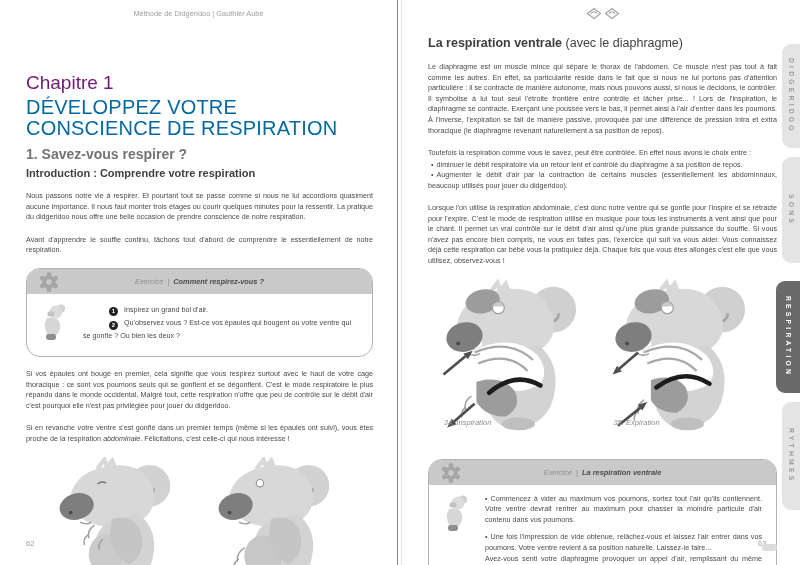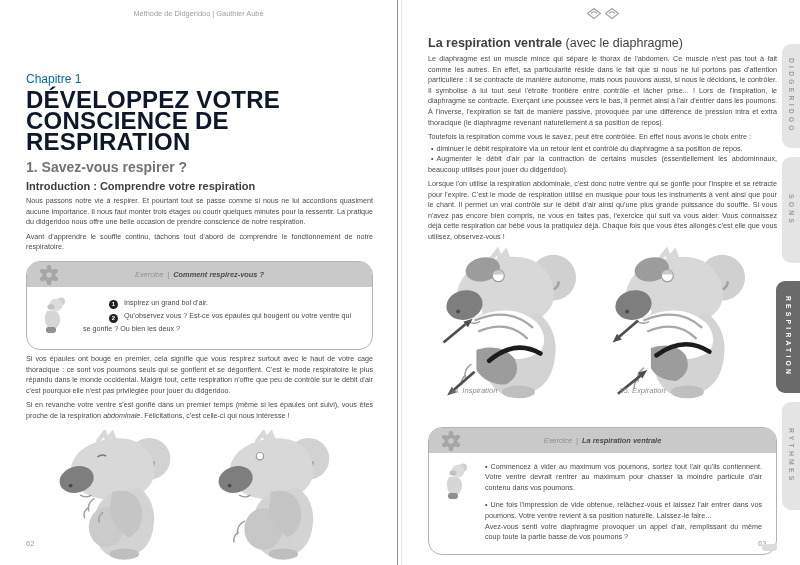--- a/index.html
+++ b/index.html
@@ -10,27 +10,27 @@
   .gutter2{position:absolute;left:401px;top:0;width:1px;height:565px;background:#e4e4e4;}
 
   
   .lp{position:absolute;left:26px;top:0;width:347px;}
   .rp{position:absolute;left:428px;top:0;width:349px;}
 
   .running-header{position:absolute;left:0;top:9px;width:397px;text-align:center;
       font-size:7.4px;color:#9d9d9d;}
   .ornament{position:absolute;left:428px;top:6px;width:349px;text-align:center;}
 
-  .chapter-label{margin-top:72px;font-size:12px;color:#0369a1;}
-  .chapter-title{margin:3px 0 6px 0;font-size:24px;line-height:21px;font-weight:bold;
-      color:#0f172a;letter-spacing:.2px;}
+  .chapter-label{margin-top:72px;font-size:19px;color:#701a75;}
+  .chapter-title{margin:3px 0 6px 0;font-size:20px;line-height:21px;font-weight:normal;
+      color:#0369a1;letter-spacing:.2px;}
   .section-title{margin:7px 0 2px 0;font-size:14px;font-weight:bold;color:#737373;}
   .subsection-title{margin:5px 0 3px 0;font-size:11px;font-weight:bold;color:#3f3f3f;}
 
-  p,.para{font-size:7.2px;line-height:10.6px;text-align:justify;margin:4px 0;color:#4a4a4a;}
+  p,.para{font-size:7.2px;line-height:10.6px;text-align:justify;margin:12px 0;color:#4a4a4a;}
   .italic{font-style:italic;}
 
   
   .exbox{border:1px solid #b3b3b3;border-radius:14px;background:#fff;margin-top:8px;overflow:hidden;}
   .exhead{position:relative;height:25px;background:#c9c9c9;border-radius:12px 12px 0 0;
       display:flex;align-items:center;justify-content:center;gap:4px;font-size:7.4px;font-style:italic;}
   .exhead .gear{position:absolute;left:11px;top:2px;}
   .exlabel{color:#8f8f8f;}
   .exsep{color:#8f8f8f;}
   .extitle{color:#4b4b4b;font-weight:bold;}
@@ -50,21 +50,21 @@
   .bullets{margin:1px 0 3px 0;}
   .bullet-line{font-size:7.2px;line-height:10.4px;text-align:justify;}
   .bullet-line .bdot{margin-left:3px;}
 
   
   .figrow{display:flex;justify-content:space-evenly;align-items:flex-end;}
   .figrow figure{margin:0;position:relative;text-align:center;}
   .figcap{font-size:7.6px;font-style:italic;color:#8e8e8e;margin-top:4px;}
   .lp .figrow{margin-top:8px;}
   .rp .figrow{margin-top:0px;}
-  .rp .figrow .figcap{position:absolute;left:12px;bottom:26px;margin:0;}
+  .rp .figrow .figcap{position:absolute;left:6px;bottom:26px;margin:0;}
   .figs-caption{text-align:center;font-size:7.8px;font-style:italic;color:#8e8e8e;margin-top:2px;}
 
   .rp-title{margin:36px 0 3px 0;font-size:12.5px;color:#3f3f3f;font-weight:normal;}
   .rp-title .b{font-weight:bold;}
 
   .page-number{position:absolute;top:539px;font-size:7.6px;color:#9d9d9d;}
   .pn-left{left:26px;}
   .pn-right{left:758px;}
 
   
@@ -88,21 +88,21 @@
 
   <div class="running-header">Méthode de Didgeridoo | Gauthier Aubé</div>
 
   <div class="lp">
     <div class="chapter-label">Chapitre 1</div>
     <div class="chapter-title">DÉVELOPPEZ VOTRE CONSCIENCE DE RESPIRATION</div>
     <div class="section-title">1. Savez-vous respirer ?</div>
     <div class="subsection-title">Introduction : Comprendre votre respiration</div>
 
     <p>Nous passons notre vie à respirer. Et pourtant tout se passe comme si nous ne lui accordions quasiment aucune importance. Il nous faut monter trois étages ou courir quelques minutes pour la ressentir. La pratique du didgeridoo nous offre une belle occasion de prendre conscience de notre respiration.</p>
-    <p>Avant d'apprendre le souffle continu, tâchons tout d'abord de comprendre le fonctionnement de notre respiratoire.</p>
+    <p>Avant d'apprendre le souffle continu, tâchons tout d'abord de comprendre le essentiellement de notre respiration.</p>
 
     <div class="exbox">
       <div class="exhead">
         <span class="gear">
           <svg width="22" height="22" viewBox="0 0 24 24">
             <g fill="#a6a6a6">
               <rect x="9.5" y="1" width="5" height="22" rx="2.4"></rect>
               <rect x="9.5" y="1" width="5" height="22" rx="2.4" transform="rotate(60 12 12)"></rect>
               <rect x="9.5" y="1" width="5" height="22" rx="2.4" transform="rotate(120 12 12)"></rect>
               <circle cx="12" cy="12" r="7.2"></circle>

